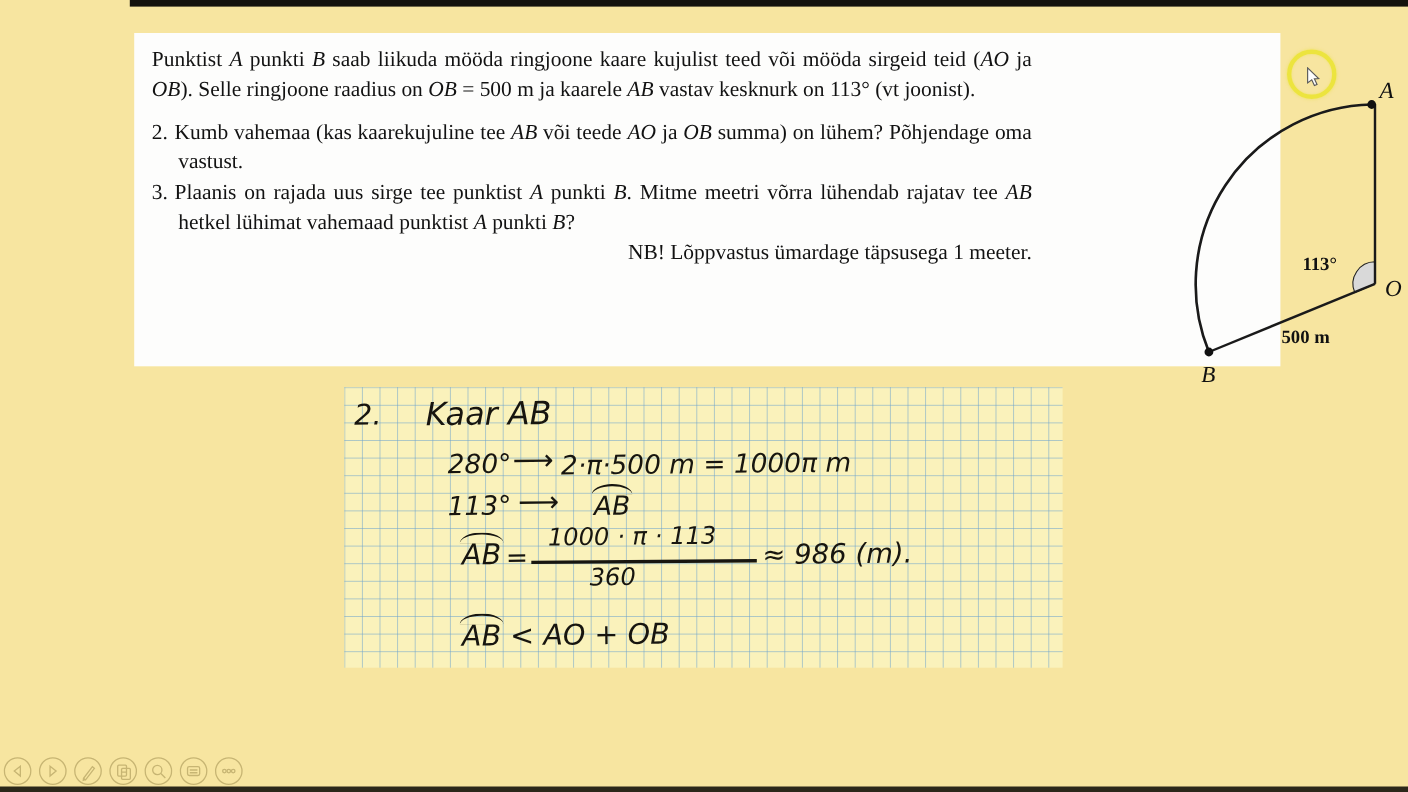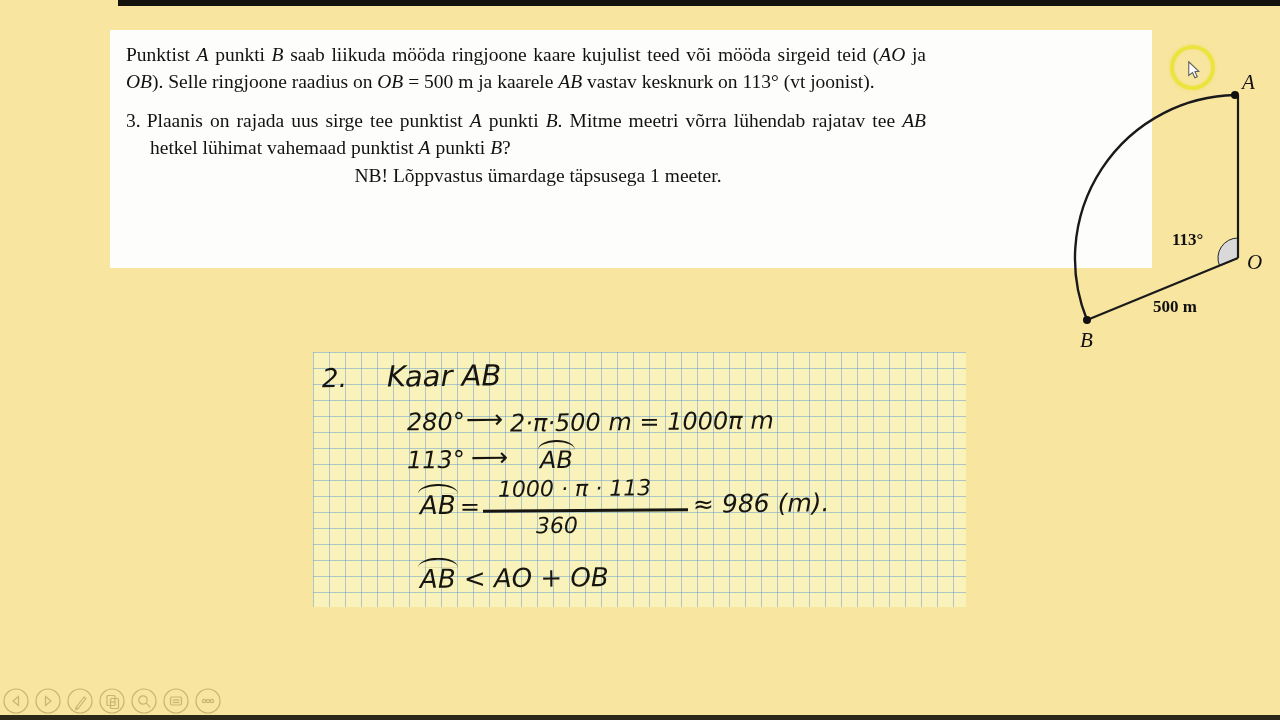--- a/index.html
+++ b/index.html
@@ -7,33 +7,33 @@
     width:1280px;height:720px;position:relative;overflow:hidden;
     background:#f7e5a0;
     font-family:"Liberation Serif", serif;
   }
   
   .top-strip{position:absolute;left:118px;right:0;top:0;height:6px;background:#000;opacity:.92;}
   .bottom-strip{position:absolute;left:0;right:0;bottom:0;height:5px;background:#14120a;opacity:.9;}
 
   
   .card{
-    position:absolute;left:110px;top:30px;width:1042px;height:238px;
+    position:absolute;left:122px;top:30px;width:1042px;height:303px;
     background:#fdfdfc;
   }
   .card-text{
     position:absolute;left:16px;top:11px;width:800px;
     font-size:19.5px;line-height:27.4px;color:#121212;
     text-align:justify;
   }
   .card-text i{font-style:italic;}
   .para{margin:0 0 11px 0;}
   .item{padding-left:24px;text-indent:-24px;margin:0;}
   .item .num{margin-right:6px;}
-  .note{padding-left:0;text-indent:0;text-align:center;}
+  .note{padding-left:0;text-indent:0;text-align:right;}
 
   
   .diagram{position:absolute;left:948px;top:25px;width:212px;height:300px;}
   .diagram text{font-family:"Liberation Serif",serif;}
   .dlabel{font-style:italic;font-size:21px;fill:#111;}
   .dmeasure{font-weight:bold;font-size:17px;fill:#111;}
 
   
   .paper{
     position:absolute;left:313px;top:352px;width:653px;height:255px;
@@ -85,20 +85,21 @@
 </style>
 </head>
 <body>
 
 <div class="top-strip"></div>
 <div class="bottom-strip"></div>
 
 <div class="card">
   <div class="card-text">
     <p class="para">Punktist <i>A</i> punkti <i>B</i> saab liikuda mööda ringjoone kaare kujulist teed või mööda sirgeid teid (<i>AO</i> ja <i>OB</i>). Selle ringjoone raadius on <i>OB</i> = 500 m ja kaarele <i>AB</i> vastav kesknurk on 113° (vt joonist).</p>
+    <div class="item"><span class="num">2.</span><span>Kumb vahemaa (kas kaarekujuline tee <i>AB</i> või teede <i>AO</i> ja <i>OB</i> summa) on lühem? Põhjendage oma vastust.</span></div>
     <div class="item"><span class="num">3.</span><span>Plaanis on rajada uus sirge tee punktist <i>A</i> punkti <i>B</i>. Mitme meetri võrra lühendab rajatav tee <i>AB</i> hetkel lühimat vahemaad punktist <i>A</i> punkti <i>B</i>?</span>
       <div class="note">NB! Lõppvastus ümardage täpsusega 1 meeter.</div>
     </div>
   </div>
 
   <svg class="diagram" viewBox="0 0 212 300" width="212" height="300">
 
     <path d="M 180 183 A 20 20 0 0 0 161.6 210.9 L 180 203 Z" fill="#d9d9d9" stroke="#222" stroke-width="1"></path>
 
     <path d="M 177 40 A 163.5 163.5 0 0 0 29 265" fill="none" stroke="#1a1a1a" stroke-width="2.4"></path>

